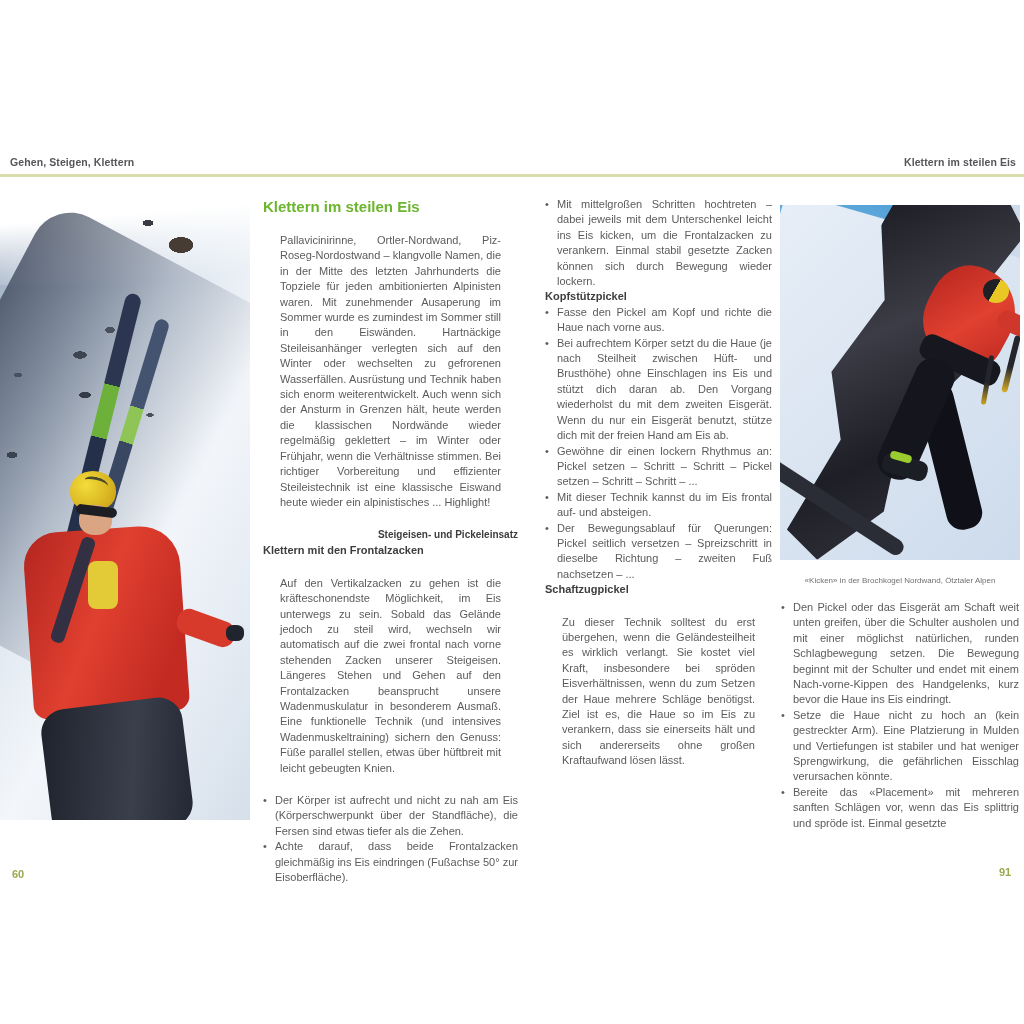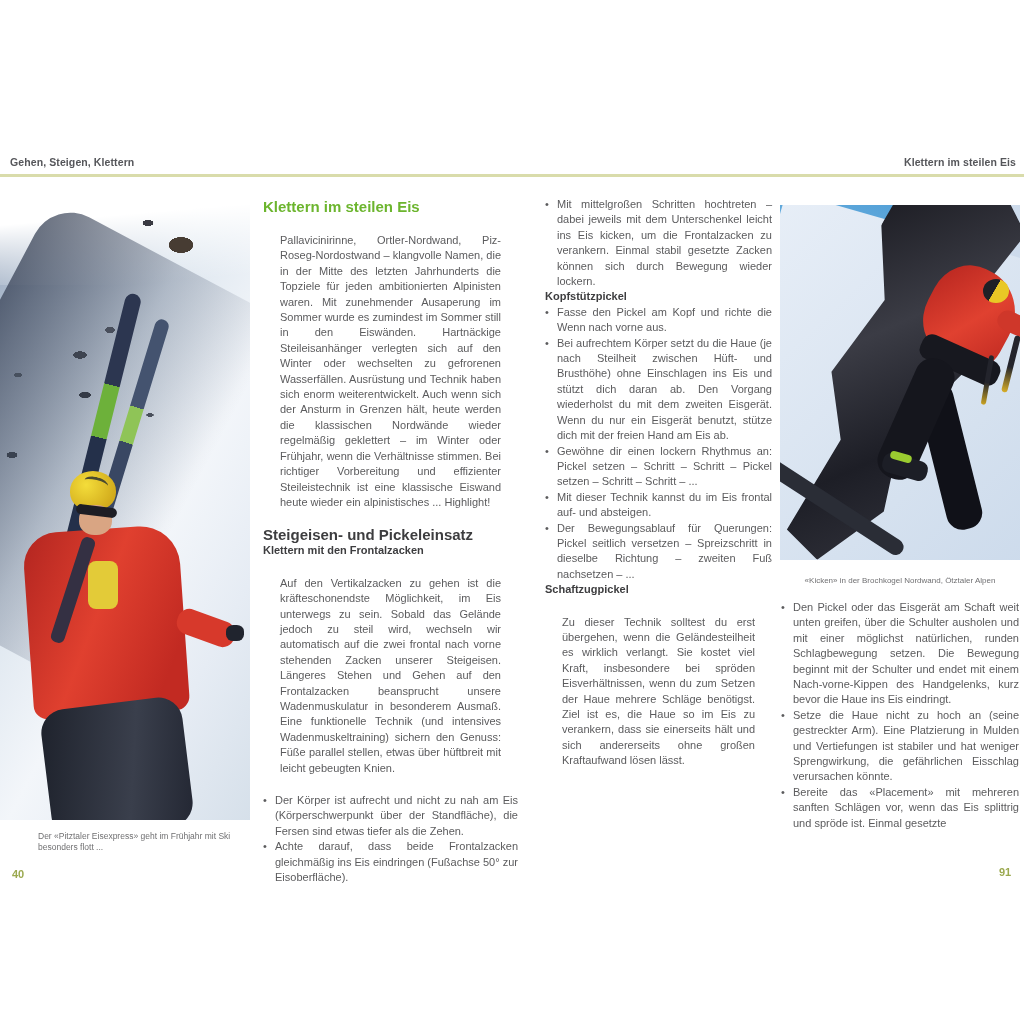--- a/index.html
+++ b/index.html
@@ -12,21 +12,21 @@
   .runhead.right { right:8px; text-align:right; }
   .headrule { position:absolute; top:174px; left:0; width:1024px; height:3px; background:#d9dcab; }
 
   
   .col { position:absolute; color:#5b5b5d; font-size:11px; line-height:15.4px; text-align:justify; hyphens:auto; }
   #col1 { left:263px; top:198px; width:255px; height:660px; }
   #col2 { left:545px; top:197px; width:227px; height:660px; }
   #col3 { left:781px; top:600px; width:238px; height:270px; }
 
   .blk.title { font-size:15px; line-height:18px; font-weight:bold; color:#6cb52e; text-align:left; margin-bottom:17px; }
-  .blk.h2 { font-size:15px; line-height:16px; font-weight:bold; color:#3d3d3f; text-align:left; margin-top:14px; }
+  .blk.h2 { font-size:10px; line-height:16px; font-weight:bold; color:#3d3d3f; text-align:right; margin-top:14px; }
   .blk.h3 { font-size:11px; line-height:15.4px; font-weight:bold; color:#3d3d3f; text-align:left; }
   .blk.p  { margin:17px; }
   .blk.bullet { display:flex; }
   .blk.bullet .marker { width:12px; flex:0 0 12px; }
   .blk.bullet .btxt { flex:1; text-align:justify; }
 
   
   .caption { position:absolute; font-size:8.5px; line-height:11px; color:#707072; text-align:left; }
   #cap-left  { left:38px; top:831px; width:215px; }
   #cap-right { left:781px; top:575px; width:238px; font-size:8px;text-align:center; }
@@ -126,22 +126,21 @@
     <div class="strap"></div>
     <div class="midlayer"></div>
     <div class="helmet"></div>
     <div class="helmet-mark"></div>
     <div class="face"></div>
     <div class="shades"></div>
     <div class="legs"></div>
     <div class="arm"></div>
     <div class="glove"></div>
   </div>
-  <div class="caption" id="cap-left">Der «Pitztaler Eisexpress» geht im Frühjahr mit Ski besonders flott ...</div>
-  <div class="folio" id="folio-left">40</div>
+  <div class="folio" id="folio-left">60</div>
 
   <div class="col" id="col1">
       <div class="blk title">Klettern im steilen Eis</div>
       <div class="blk p">Pallavicinirinne, Ortler-Nordwand, Piz-Roseg-Nordostwand – klangvolle Namen, die in der Mitte des letzten Jahrhunderts die Topziele für jeden ambitionierten Alpinisten waren. Mit zunehmender Ausaperung im Sommer wurde es zumindest im Sommer still in den Eiswänden. Hartnäckige Steileisanhänger verlegten sich auf den Winter oder wechselten zu gefrorenen Wasserfällen. Ausrüstung und Technik haben sich enorm weiterentwickelt. Auch wenn sich der Ansturm in Grenzen hält, heute werden die klassischen Nordwände wieder regelmäßig geklettert – im Winter oder Frühjahr, wenn die Verhältnisse stimmen. Bei richtiger Vorbereitung und effizienter Steileistechnik ist eine klassische Eiswand heute wieder ein alpinistisches ... Highlight!</div>
       <div class="blk h2">Steigeisen- und Pickeleinsatz</div>
       <div class="blk h3">Klettern mit den Frontalzacken</div>
       <div class="blk p">Auf den Vertikalzacken zu gehen ist die kräfteschonendste Möglichkeit, im Eis unterwegs zu sein. Sobald das Gelände jedoch zu steil wird, wechseln wir automatisch auf die zwei frontal nach vorne stehenden Zacken unserer Steigeisen. Längeres Stehen und Gehen auf den Frontalzacken beansprucht unsere Wadenmuskulatur in besonderem Ausmaß. Eine funktionelle Technik (und intensives Wadenmuskeltraining) sichern den Genuss: Füße parallel stellen, etwas über hüftbreit mit leicht gebeugten Knien.</div>
       <div class="blk bullet">
         <span class="marker">•</span>
         <span class="btxt">Der Körper ist aufrecht und nicht zu nah am Eis (Körperschwerpunkt über der Standfläche), die Fersen sind etwas tiefer als die Zehen.</span>
@@ -152,21 +151,21 @@
       </div>
     </div>
   <div class="col" id="col2">
       <div class="blk bullet">
         <span class="marker">•</span>
         <span class="btxt">Mit mittelgroßen Schritten hochtreten – dabei jeweils mit dem Unterschenkel leicht ins Eis kicken, um die Frontalzacken zu verankern. Einmal stabil gesetzte Zacken können sich durch Bewegung wieder lockern.</span>
       </div>
       <div class="blk h3">Kopfstützpickel</div>
       <div class="blk bullet">
         <span class="marker">•</span>
-        <span class="btxt">Fasse den Pickel am Kopf und richte die Wenn nach vorne aus.</span>
+        <span class="btxt">Fasse den Pickel am Kopf und richte die Haue nach vorne aus.</span>
       </div>
       <div class="blk bullet">
         <span class="marker">•</span>
         <span class="btxt">Bei aufrechtem Körper setzt du die Haue (je nach Steilheit zwischen Hüft- und Brusthöhe) ohne Einschlagen ins Eis und stützt dich daran ab. Den Vorgang wiederholst du mit dem zweiten Eisgerät. Wenn du nur ein Eisgerät benutzt, stütze dich mit der freien Hand am Eis ab.</span>
       </div>
       <div class="blk bullet">
         <span class="marker">•</span>
         <span class="btxt">Gewöhne dir einen lockern Rhythmus an: Pickel setzen – Schritt – Schritt – Pickel setzen – Schritt – Schritt – ...</span>
       </div>
       <div class="blk bullet">
@@ -201,21 +200,21 @@
   <div class="caption" id="cap-right">«Kicken» in der Brochkogel Nordwand, Ötztaler Alpen</div>
   <div class="folio" id="folio-right">91</div>
 
   <div class="col" id="col3">
       <div class="blk bullet">
         <span class="marker">•</span>
         <span class="btxt">Den Pickel oder das Eisgerät am Schaft weit unten greifen, über die Schulter ausholen und mit einer möglichst natürlichen, runden Schlagbewegung setzen. Die Bewegung beginnt mit der Schulter und endet mit einem Nach-vorne-Kippen des Handgelenks, kurz bevor die Haue ins Eis eindringt.</span>
       </div>
       <div class="blk bullet">
         <span class="marker">•</span>
-        <span class="btxt">Setze die Haue nicht zu hoch an (seine gestreckter Arm). Eine Platzierung in Mulden und Vertiefungen ist stabiler und hat weniger Sprengwirkung, die gefährlichen Eisschlag verursachen könnte.</span>
+        <span class="btxt">Setze die Haue nicht zu hoch an (kein gestreckter Arm). Eine Platzierung in Mulden und Vertiefungen ist stabiler und hat weniger Sprengwirkung, die gefährlichen Eisschlag verursachen könnte.</span>
       </div>
       <div class="blk bullet">
         <span class="marker">•</span>
         <span class="btxt">Bereite das «Placement» mit mehreren sanften Schlägen vor, wenn das Eis splittrig und spröde ist. Einmal gesetzte</span>
       </div>
     </div>
 
 </div>
 
 </body></html>

